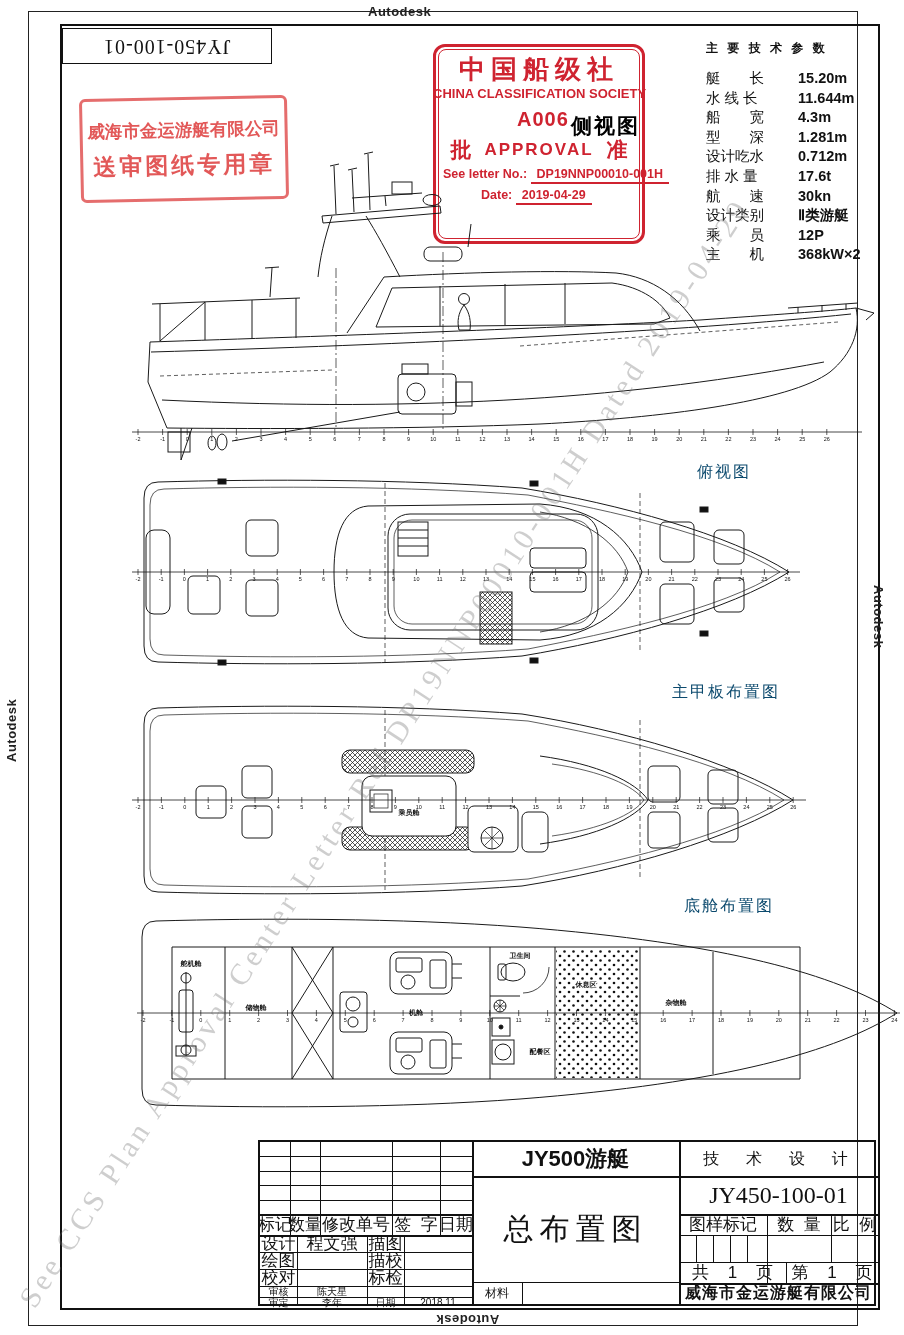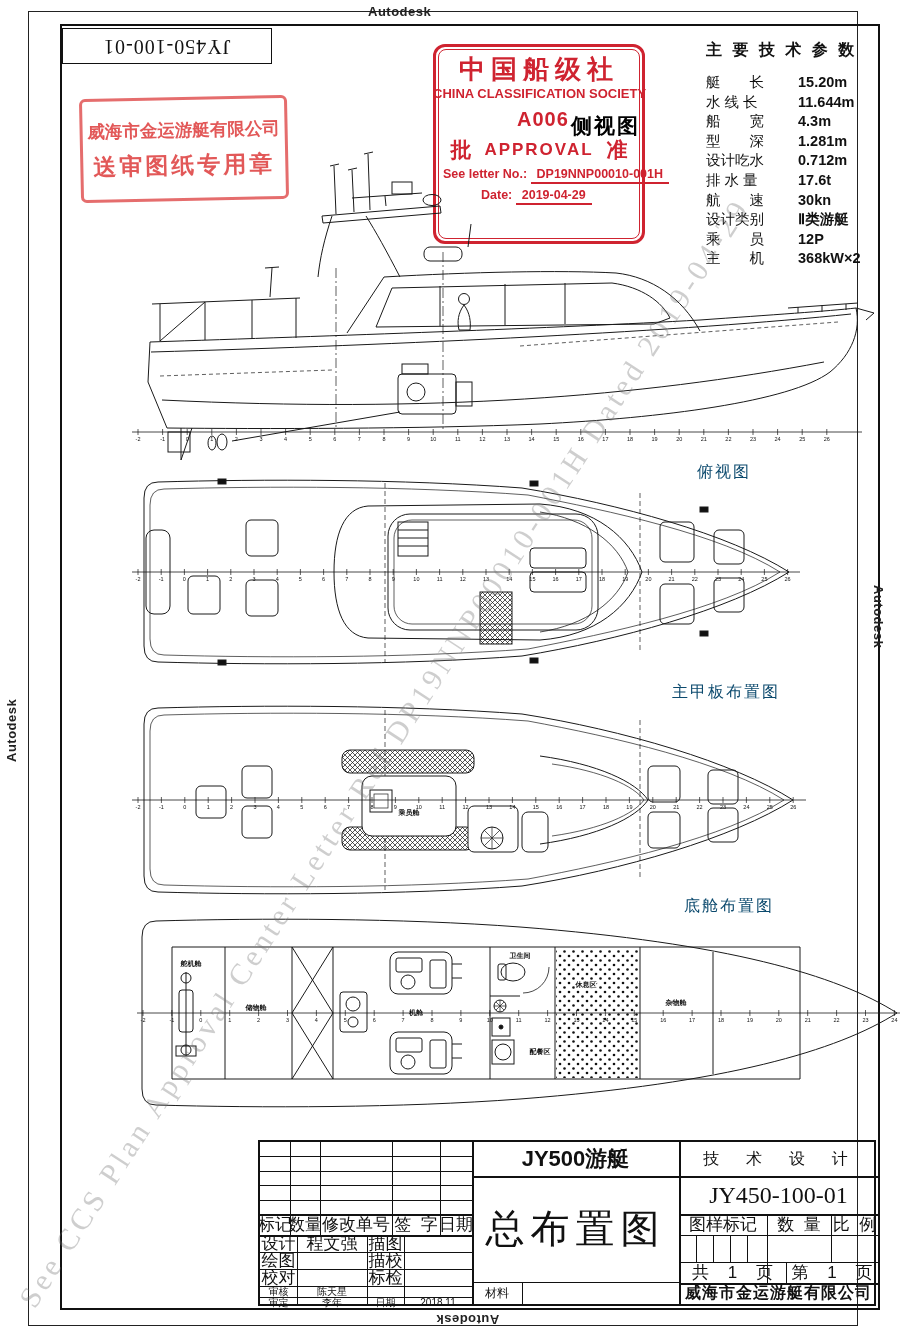--- a/index.html
+++ b/index.html
@@ -34,21 +34,21 @@
   .ccs .appr{position:absolute;left:0;right:0;top:92px;display:flex;justify-content:center;gap:13px;align-items:center;}
   .ccs .appr .zh{font-size:21px;font-weight:bold;}
   .ccs .appr .en2{font-size:17px;font-weight:bold;letter-spacing:2px;}
   .ccs .lrow{position:absolute;left:10px;top:123px;font-size:12.5px;font-weight:bold;white-space:nowrap;}
   .ccs .drow{position:absolute;left:48px;top:144px;font-size:12.5px;font-weight:bold;white-space:nowrap;}
   .ccs .uval{border-bottom:2px solid #cf2330;padding:0 6px 1px 6px;}
   
   .sideview-label{position:absolute;left:571px;top:112px;font-size:21px;font-weight:bold;color:#000;letter-spacing:2px;}
   
   .tech{position:absolute;left:706px;top:40px;width:166px;}
-  .tech .tt{font-size:16px;font-weight:bold;letter-spacing:3px;white-space:nowrap;margin-bottom:12px;}
+  .tech .tt{font-size:12px;font-weight:bold;letter-spacing:3px;white-space:nowrap;margin-bottom:12px;}
   .tech .row{display:flex;align-items:baseline;height:19.6px;}
   .tech .lab{width:92px;font-size:14.5px;white-space:pre;}
   .tech .val{font-size:14.5px;font-weight:bold;}
   
   .vtitle{position:absolute;font-size:16px;letter-spacing:2px;color:#0c4a6e;font-weight:500;}
   
   .wmark{position:absolute;left:12px;top:1295px;transform:rotate(-57deg);transform-origin:0 0;
          white-space:nowrap;font-family:"Liberation Serif",serif;font-size:30px;letter-spacing:4px;
          color:rgba(115,115,115,.35);z-index:40;pointer-events:none;}
   
@@ -626,21 +626,21 @@
     <div class="cell" style="left:144px;top:127px;width:68px;height:17px;"></div>
     <div class="cell" style="left:0;top:144px;width:37px;height:11px;font-size:10px;">审核</div>
     <div class="cell" style="left:37px;top:144px;width:70px;height:11px;font-size:10px;">陈天星</div>
     <div class="cell" style="left:0;top:155px;width:37px;height:11px;font-size:10px;">审定</div>
     <div class="cell" style="left:37px;top:155px;width:70px;height:11px;font-size:10px;">李年</div>
     <div class="cell" style="left:107px;top:155px;width:37px;height:11px;font-size:10px;">日期</div>
     <div class="cell" style="left:144px;top:155px;width:68px;height:11px;font-size:10px;">2018.11</div>
 
     <div class="cell" style="left:212px;top:140px;width:50px;height:22px;font-size:12px;">材料</div>
     <div class="cell" style="left:212px;top:0;width:207px;height:34px;font-size:22px;font-weight:bold;">JY500游艇</div>
-    <div class="cell" style="left:212px;top:34px;width:207px;height:106px;font-size:39px;letter-spacing:6px;">总布置图</div>
+    <div class="cell" style="left:212px;top:34px;width:207px;height:106px;font-size:30px;letter-spacing:6px;">总布置图</div>
 
     <div class="cell" style="left:419px;top:0;width:199px;height:34px;font-size:16px;letter-spacing:6px;">技  术  设  计</div>
     <div class="cell" style="left:419px;top:34px;width:199px;height:38px;font-size:24px;font-family:'Liberation Serif',serif;">JY450-100-01</div>
     <div class="cell" style="left:419px;top:72px;width:88px;height:21px;">图样标记</div>
     <div class="cell" style="left:507px;top:72px;width:64px;height:21px;">数  量</div>
     <div class="cell" style="left:571px;top:72px;width:47px;height:21px;">比  例</div>
     <div class="cell" style="left:419px;top:120px;width:107px;height:21px;">共    1    页</div>
     <div class="cell" style="left:526px;top:120px;width:92px;height:21px;">第    1    页</div>
     <div class="cell" style="left:419px;top:141px;width:199px;height:21px;font-size:16px;font-weight:bold;letter-spacing:1px;">威海市金运游艇有限公司</div>
   </div>

